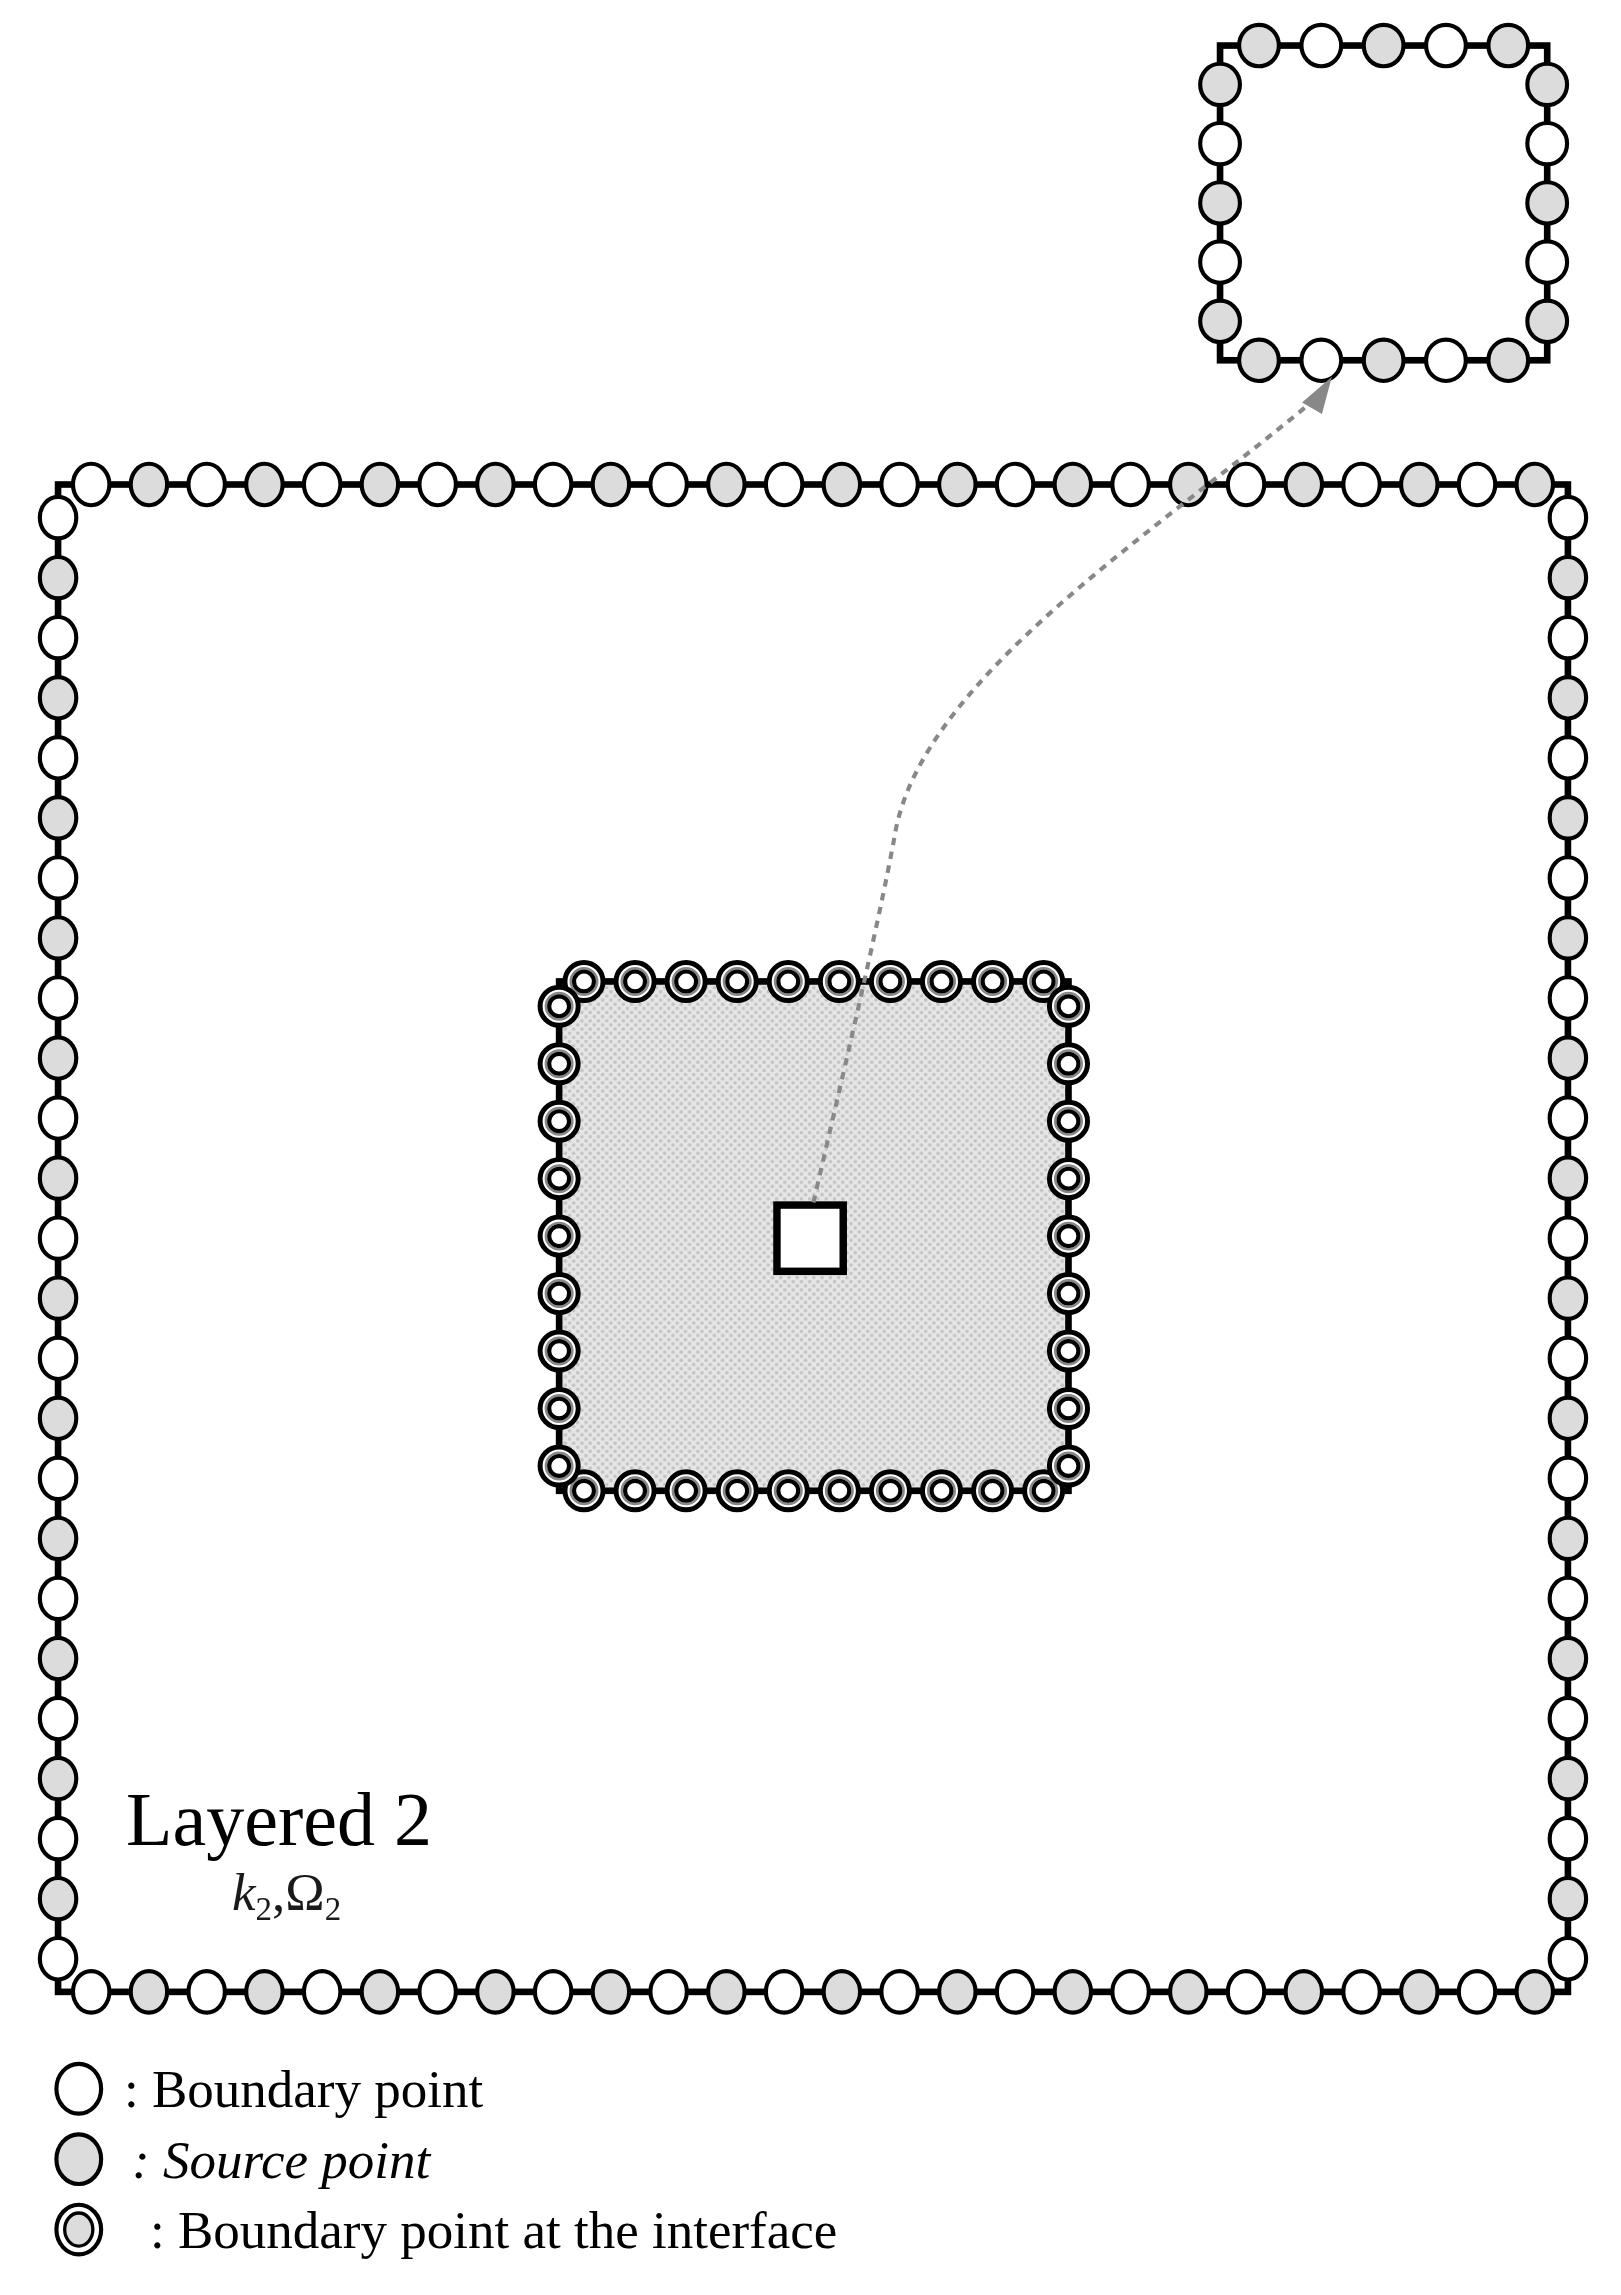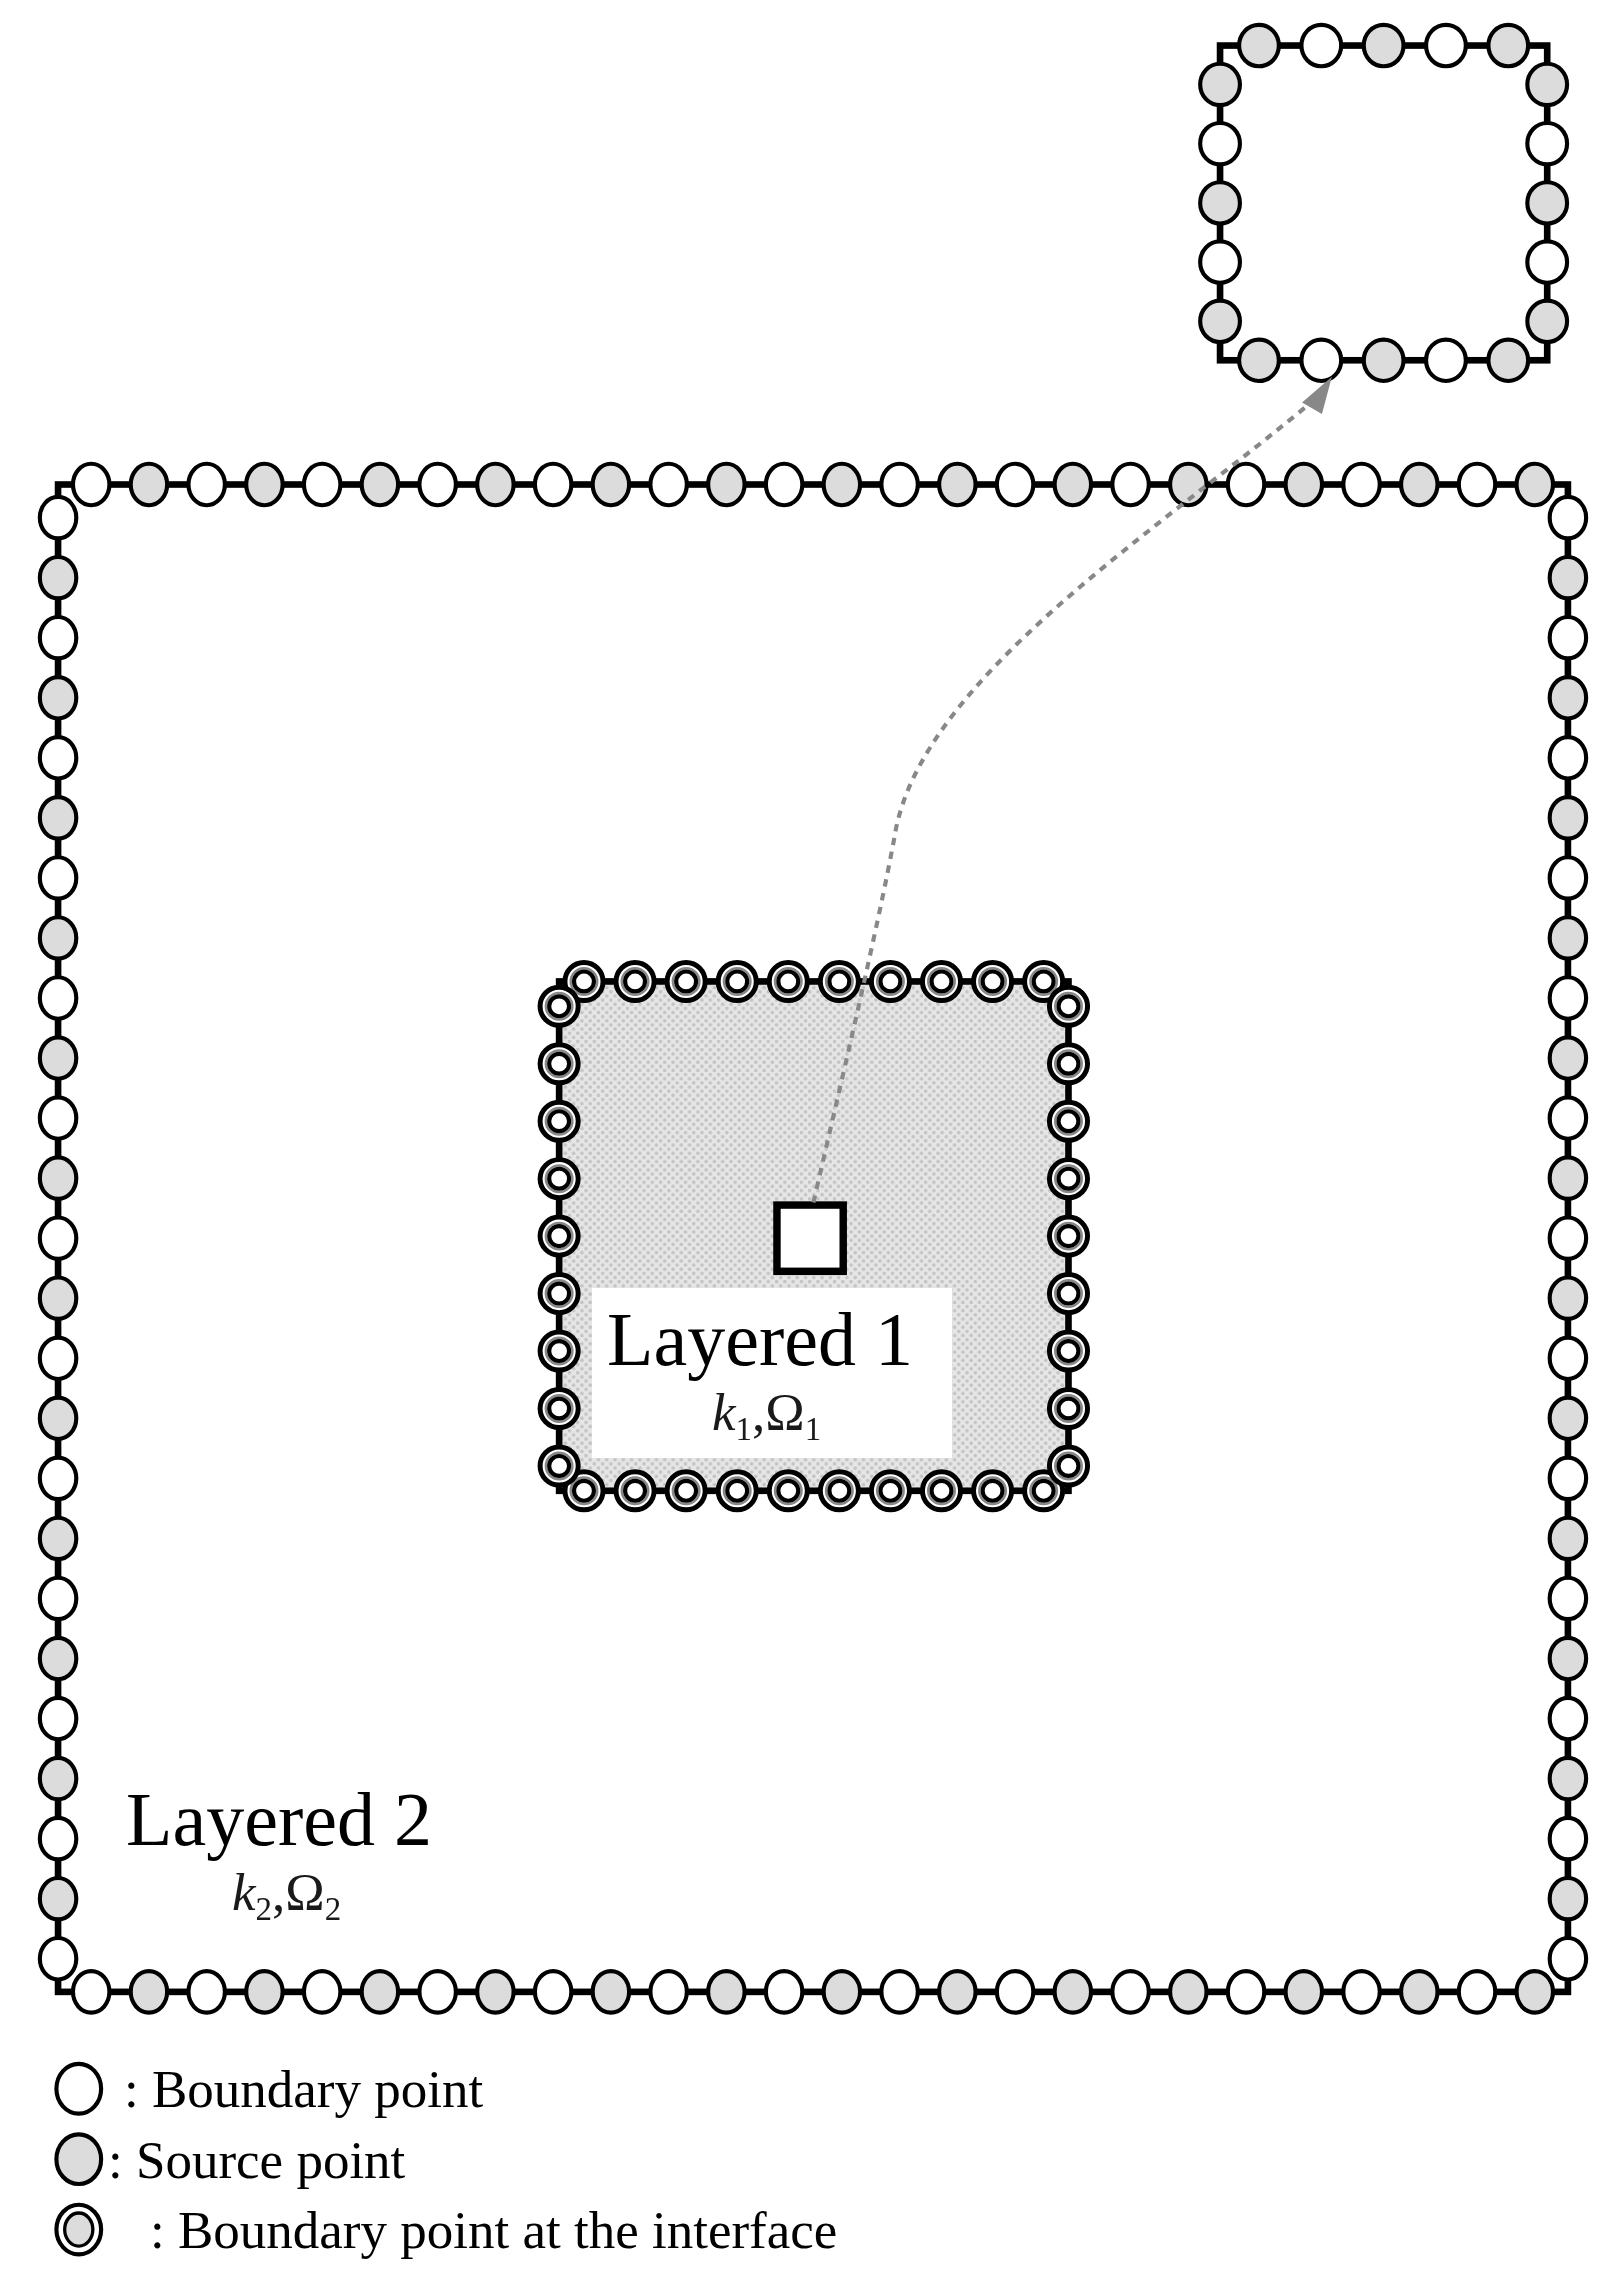--- a/index.html
+++ b/index.html
@@ -290,31 +290,25 @@
     <g>
       <ellipse cx="95" cy="2522" rx="27" ry="30" fill="#ffffff" stroke="#000" stroke-width="5"></ellipse>
       <ellipse cx="95" cy="2607" rx="27" ry="30" fill="#dcdcdc" stroke="#000" stroke-width="5"></ellipse>
       <g>
         <ellipse cx="95" cy="2692" rx="27" ry="30" fill="#ffffff" stroke="#000" stroke-width="5"></ellipse>
         <ellipse cx="95" cy="2692" rx="17" ry="20" fill="#dcdcdc" stroke="#000" stroke-width="4"></ellipse>
       </g>
     </g>
   </svg>
 
-  <div class="label" style="left:592px; top:1288px; width:360px; height:170px; background:#ffffff;">
-    <div class="title-lbl" style="position:absolute; left:15px; top:13.3px;">Layered 1</div>
-    <div class="param-lbl" style="position:absolute; left:120px; top:98px;">
-      <i>k</i><sub>1</sub><span>,</span><span>Ω</span><sub>1</sub>
-    </div>
-  </div>
 
   <div class="label" style="left:116px; top:1773px; width:348px; height:166px;">
     <div class="title-lbl" style="position:absolute; left:10px; top:8.3px;">Layered 2</div>
     <div class="param-lbl" style="position:absolute; left:116px; top:93px;">
       <i>k</i><sub>2</sub><span>,</span><span>Ω</span><sub>2</sub>
     </div>
   </div>
 
   <div class="label legend-text" style="left:124px; top:2063px;">: Boundary point</div>
-  <div class="label legend-text" style="left:108px; top:2134px;">: Source point</div>
+  <div class="label legend-text" style="left:132px; top:2134px;font-style:italic;">: Source point</div>
   <div class="label legend-text" style="left:116px; top:2204px;margin-left:34px;">: Boundary point at the interface</div>
 </div>
 
 
 </body></html>

